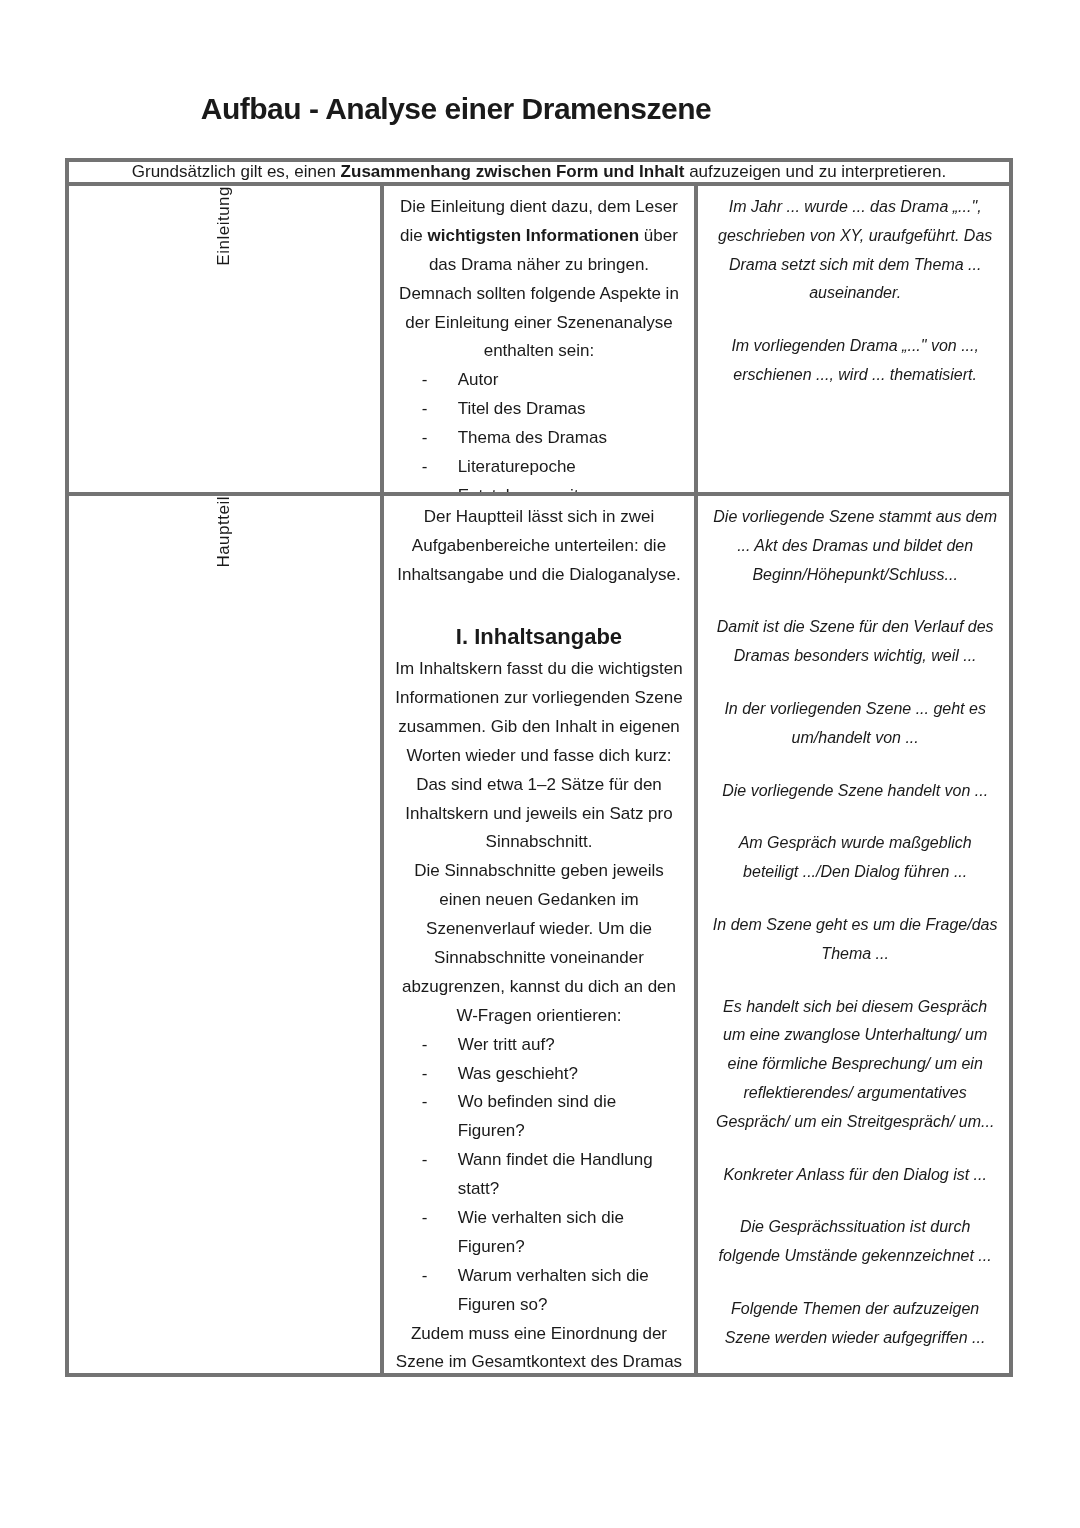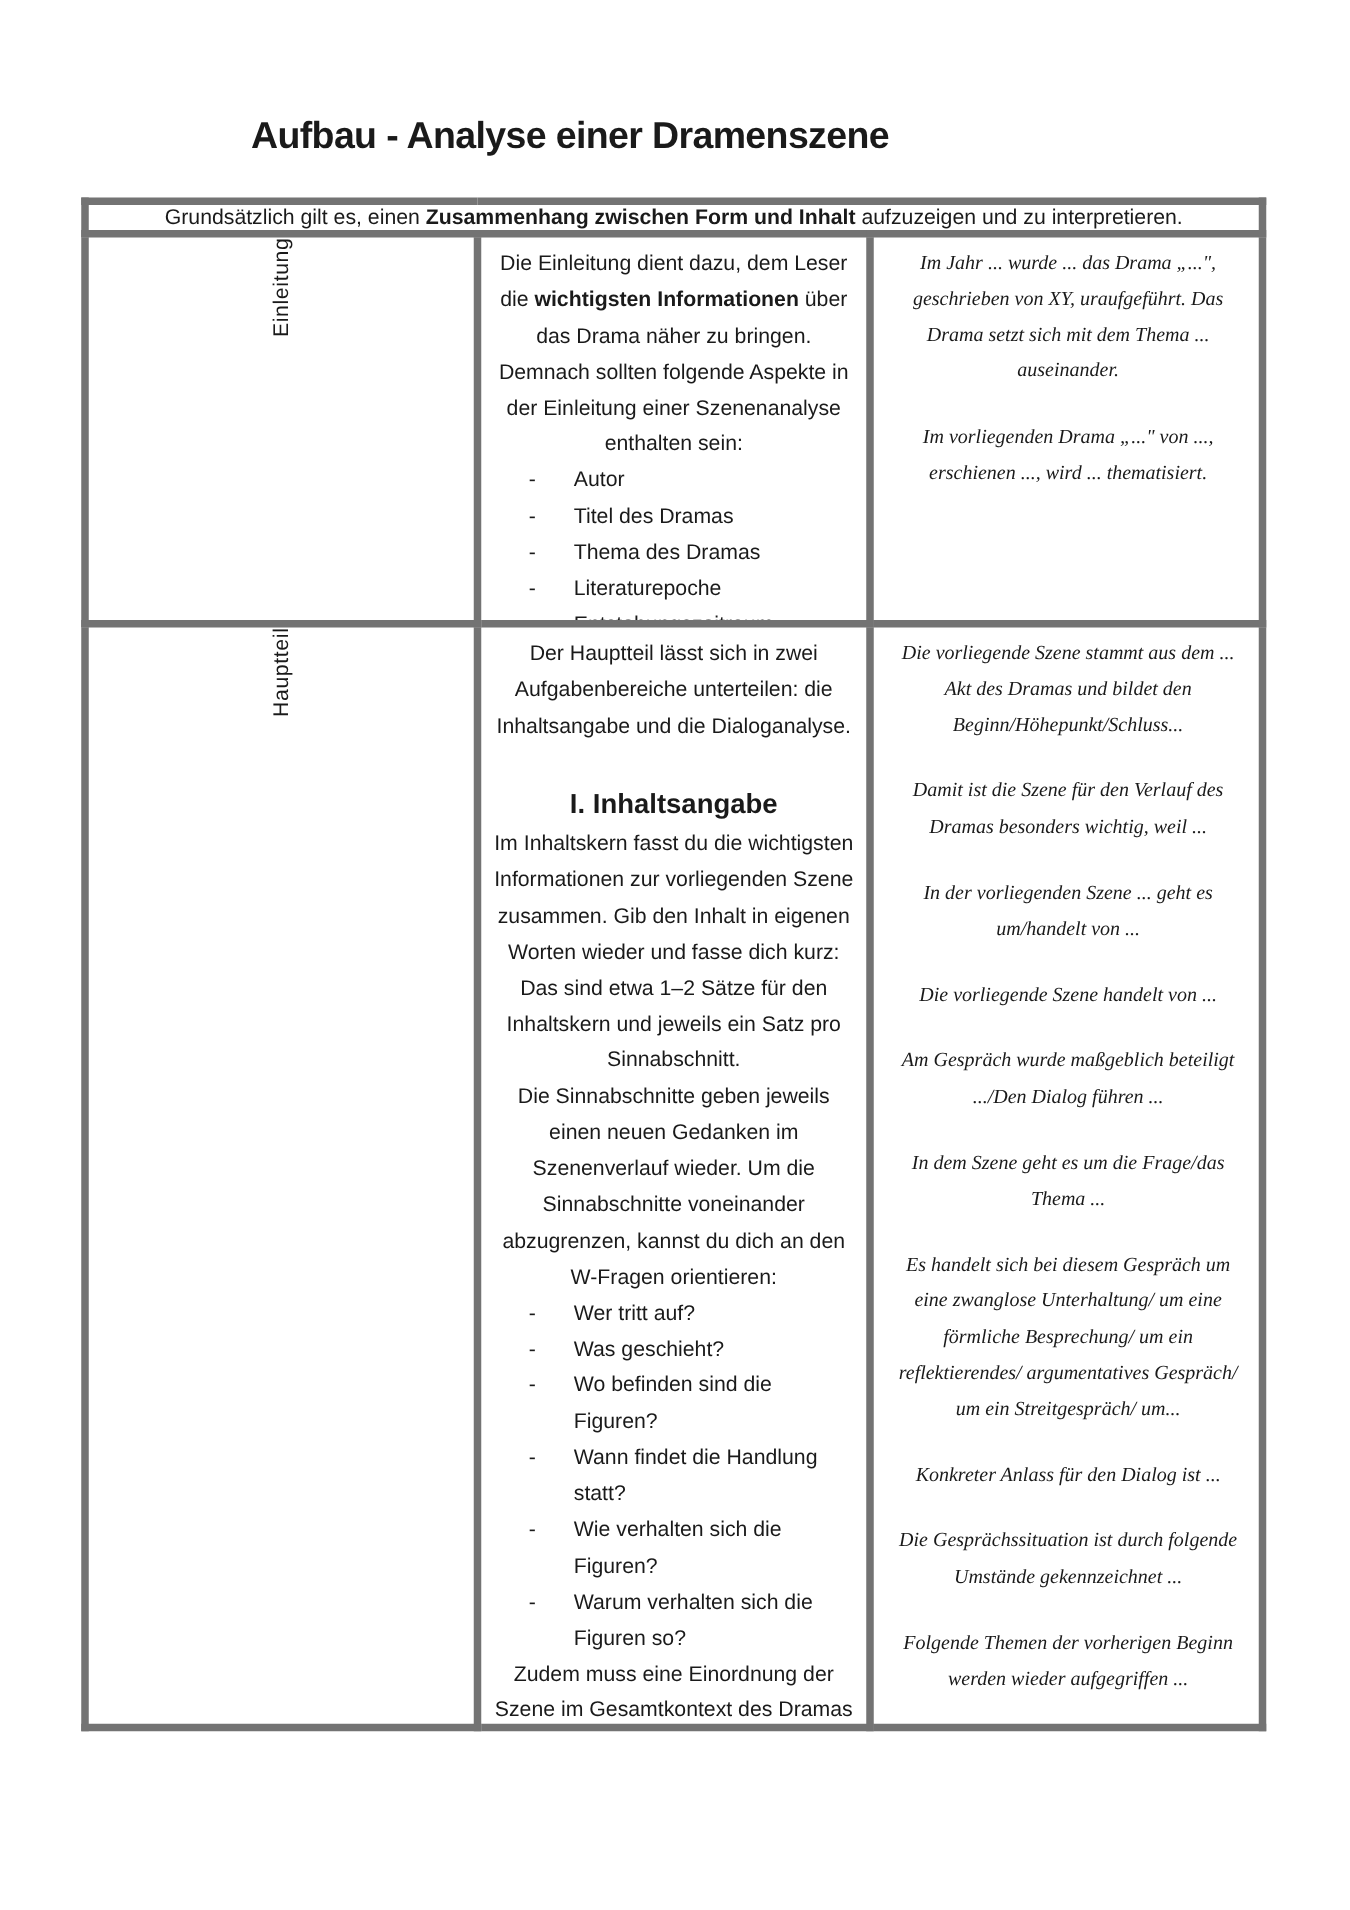--- a/index.html
+++ b/index.html
@@ -21,21 +21,21 @@
     letter-spacing: -0.5px;
   }
   table.sheet {
     position: absolute;
     left: 65px; top: 158px;
     width: 948px;
     border-collapse: collapse;
     table-layout: fixed;
   }
   table.sheet td {
-    border: 6px solid #737373;
+    border: 4px solid #737373;
     padding: 0;
     vertical-align: top;
   }
   td.header-cell {
     text-align: center;
     font-size: 17px;
     padding: 4px 6px;
   }
   td.label-cell {
     width: 52px;
@@ -43,21 +43,21 @@
     text-align: center;
   }
   .rot-label {
     writing-mode: vertical-rl;
     transform: rotate(180deg);
     font-size: 17px;
     margin: 0 auto;
     letter-spacing: 0.5px;
   }
   td.content-cell { width: 573px; }
-  td.example-cell { width: 323px; font-family: Liberation Serif, serif; }
+  td.example-cell { width: 323px; }
   .cell-inner {
     padding: 7px 10px;
     overflow: hidden;
   }
   .row-einleitung .cell-inner { height: 306px; }
   .row-hauptteil .cell-inner { height: 877px; }
   .content-cell .cell-inner {
     font-size: 17px;
     line-height: 1.7;
   }
@@ -175,19 +175,19 @@
       <div class="cell-inner">
         <p class="ex">Die vorliegende Szene stammt aus dem ... Akt des Dramas und bildet den Beginn/Höhepunkt/Schluss...</p>
         <p class="ex">Damit ist die Szene für den Verlauf des Dramas besonders wichtig, weil ...</p>
         <p class="ex">In der vorliegenden Szene ... geht es um/handelt von ...</p>
         <p class="ex">Die vorliegende Szene handelt von ...</p>
         <p class="ex">Am Gespräch wurde maßgeblich beteiligt .../Den Dialog führen ...</p>
         <p class="ex">In dem Szene geht es um die Frage/das Thema ...</p>
         <p class="ex">Es handelt sich bei diesem Gespräch um eine zwanglose Unterhaltung/ um eine förmliche Besprechung/ um ein reflektierendes/ argumentatives Gespräch/ um ein Streitgespräch/ um...</p>
         <p class="ex">Konkreter Anlass für den Dialog ist ...</p>
         <p class="ex">Die Gesprächssituation ist durch folgende Umstände gekennzeichnet ...</p>
-        <p class="ex">Folgende Themen der vorherigen Beginn werden wieder aufgegriffen ...</p>
+        <p class="ex">Folgende Themen der aufzuzeigen Szene werden wieder aufgegriffen ...</p>
         <p class="ex">Dem Dialog vorausgegangen ist ...</p>
       </div>
     </td>
   </tr>
 </tbody>
   </table>
 
 </body></html>

